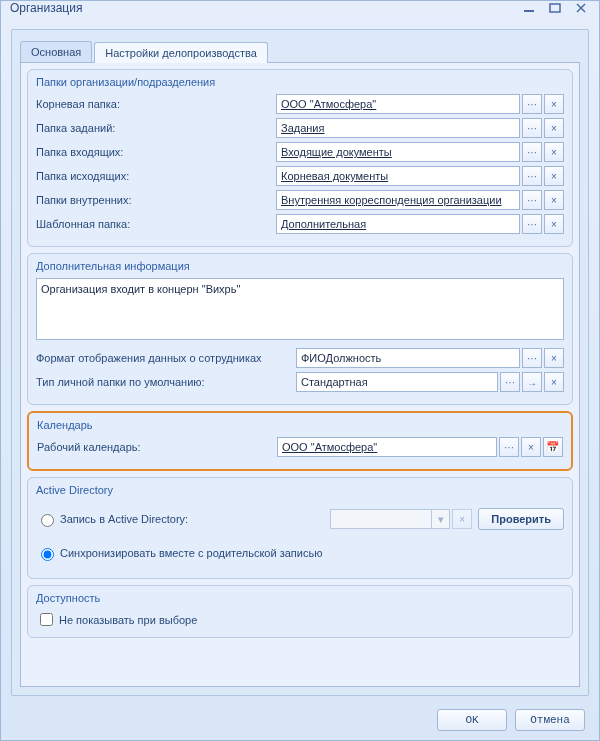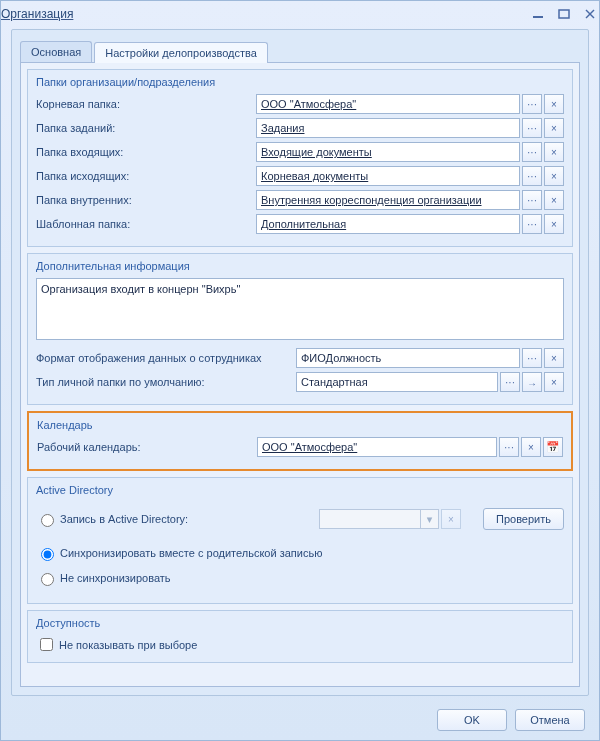--- a/index.html
+++ b/index.html
@@ -1,46 +1,46 @@
 <!DOCTYPE html>
 <html><head>
 <meta charset="utf-8">
 <style>
   * { box-sizing: border-box; font-family: Tahoma, Arial, sans-serif; font-size: 11px; }
   body { margin: 0; background: #fff; }
   .window { width: 600px; height: 741px; background: linear-gradient(#e6eefc, #d8e6f7); border: 1px solid #9db8d9; position: relative; }
-  .titlebar { height: 26px; display: flex; align-items: center; padding: 0 0; color: #3a578a; text-decoration: underline; }
+  .titlebar { height: 26px; display: flex; align-items: flex-start; padding: 0 9px; color: #3a578a; }
   .titlebar .title { flex: 1; font-size: 12px; color: #2a4a7a; }
   .titlebar .win-btn { width: 18px; height: 14px; margin-left: 8px; color: #4a6aa5; cursor: pointer; display:flex; align-items:center; justify-content:center; }
   .client { position: absolute; left: 10px; right: 10px; top: 28px; bottom: 44px; background: #dce9f9; border: 1px solid #b0c6e0; border-radius: 2px; padding: 8px 8px 8px 8px; overflow: hidden; }
   .tabs { display: flex; align-items: flex-end; height: 24px; }
   .tab { padding: 4px 10px; border: 1px solid #a7bcdc; border-bottom: none; background: #d3e2f6; color: #2a4a7a; border-radius: 3px 3px 0 0; margin-right: 2px; cursor: pointer; }
   .tab.active { background: #f3f8ff; position: relative; top: 1px; }
   .tab-body { border: 1px solid #a7bcdc; background: #eaf1fc; padding: 6px; height: calc(100% - 24px); overflow: auto; }
-  .group { border: 1px solid #b5cbe6; background: #e3edfb; border-radius: 0; margin-bottom: 6px; padding: 6px 8px 8px 8px; }
+  .group { border: 1px solid #b5cbe6; background: #e3edfb; border-radius: 6px; margin-bottom: 6px; padding: 6px 8px 8px 8px; }
   .group.highlight { border: 2px solid #e68a2e; }
   .group-title { color: #2f5fa8; font-size: 11px; margin-bottom: 6px; }
   .row { display: flex; align-items: center; margin-bottom: 4px; }
-  .row .label { width: 220px; color: #2a4a7a; }
+  .row .label { width: 240px; color: #2a4a7a; }
   .row.compact .label { width: 260px; }
   .field-wrap { flex: 1; display: flex; align-items: stretch; }
   .textfield { flex: 1; height: 20px; border: 1px solid #9fb6d4; background: #fff; padding: 0 4px; color: #1a2a4a; font-size: 11px; text-decoration: underline; display: flex; align-items: center; overflow: hidden; white-space: nowrap; }
   .textfield.nolink { text-decoration: none; text-align: center; }
   .btn-sq { width: 20px; height: 20px; border: 1px solid #9fb6d4; background: linear-gradient(#fafcff,#e6eefc); margin-left: 2px; display: flex; align-items: center; justify-content: center; color: #4a6aa5; cursor: pointer; font-size: 10px; }
   .btn-sq.disabled { opacity: 0.5; cursor: default; }
   .memo { width: 100%; height: 62px; border: 1px solid #9fb6d4; background: #fff; padding: 4px; color: #1a2a4a; resize: none; font-size: 11px; }
   .radio-row { display: flex; align-items: center; margin: 9px 0; color: #2a4a7a; }
   .radio-row input[type=radio], .check-row input[type=checkbox] { margin-right: 6px; }
   .ad-line { display: flex; align-items: center; }
   .ad-line .radio-row { flex: 1; }
   .ad-field { width: 120px; height: 20px; border: 1px solid #b8c8de; background: #f2f5fa; display:flex; }
   .ad-field .dd { width:18px; border-left:1px solid #b8c8de; display:flex; align-items:center; justify-content:center; color:#9fb2cc; }
   .btn { height: 22px; border: 1px solid #9fb6d4; background: linear-gradient(#fafcff,#e6eefc); color: #2a4a7a; padding: 0 12px; border-radius: 3px; cursor: pointer; font-size: 11px; }
   .footer { position: absolute; left: 0; right: 0; bottom: 0; height: 40px; display: flex; justify-content: flex-end; align-items: center; padding: 0 14px; gap: 8px; }
-  .footer .btn { min-width: 70px; }
+  .footer .btn { min-width: 70px; font-family: Liberation Mono, monospace; }
   .check-row { display:flex; align-items:center; color:#2a4a7a; }
 </style>
 </head>
 <body>
 
 <div class="window">
   <div class="titlebar">
     <span class="title">Организация</span>
     <span class="win-btn">
       <svg width="12" height="10">
@@ -100,21 +100,21 @@
         <div class="row">
             <div class="label">Папка исходящих:</div>
           <div class="field-wrap">
             <div class="textfield">Корневая документы</div>
             <div class="btn-sq">···</div>
             <div class="btn-sq">×</div>
           </div>
           </div>
 
         <div class="row">
-            <div class="label">Папка внутренних:</div>
+            <div class="label">Папки внутренних:</div>
           <div class="field-wrap">
             <div class="textfield">Внутренняя корреспонденция организации</div>
             <div class="btn-sq">···</div>
             <div class="btn-sq">×</div>
           </div>
           </div>
 
         <div class="row">
             <div class="label">Шаблонная папка:</div>
           <div class="field-wrap">
@@ -169,29 +169,25 @@
         <div class="ad-line">
           <label class="radio-row">
             <input type="radio" name="ad" style="">
             <span>Запись в Active Directory:</span>
           </label>
           <div class="ad-field">
             <div style="flex:1"></div>
             <div class="dd">▾</div>
           </div>
           <div class="btn-sq disabled">×</div>
-          <button class="btn" style="margin-left:22px;">Проверить</button>
+          <button class="btn" style="margin-left:6px;font-weight:bold;">Проверить</button>
         </div>
         <label class="radio-row">
           <input type="radio" name="ad" checked="" style="">
           <span>Синхронизировать вместе с родительской записью</span>
-        </label>
-        <label class="radio-row">
-          <input type="radio" name="ad" style="">
-          <span>Не синхронизировать</span>
         </label>
       </div>
 
       <div class="group">
         <div class="group-title">Доступность</div>
         <label class="check-row">
           <input type="checkbox" style="">
           <span>Не показывать при выборе</span>
         </label>
       </div>

